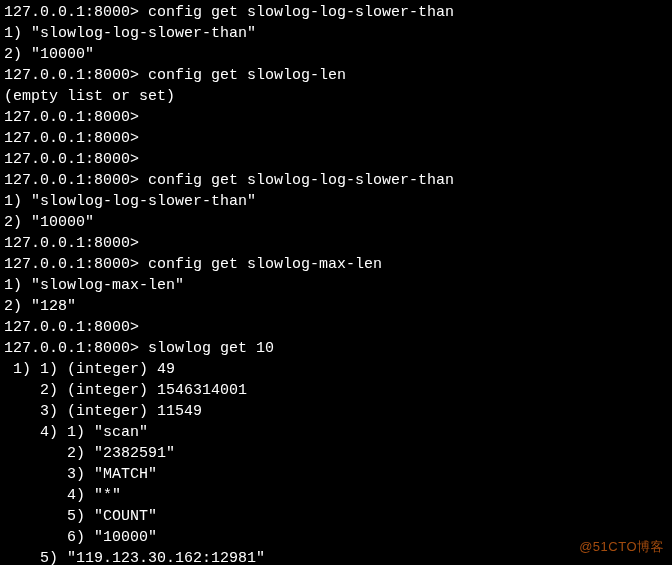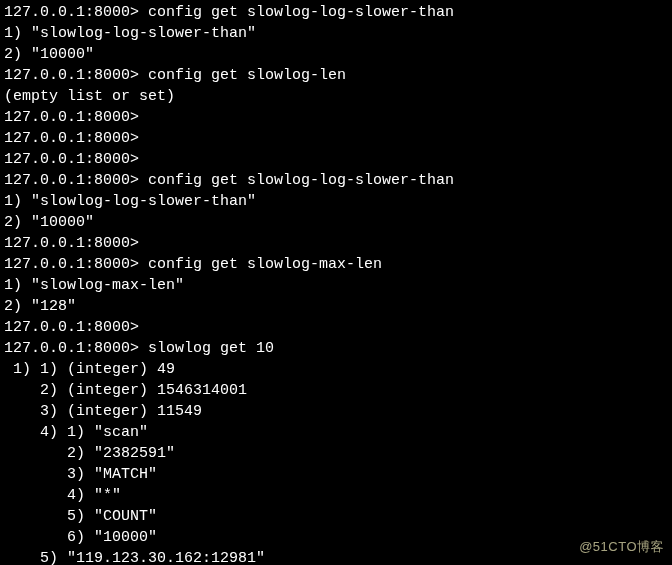--- a/index.html
+++ b/index.html
@@ -17,21 +17,21 @@
   }
   .terminal {
     padding: 2px 4px;
     white-space: pre;
   }
   .line { display: block; }
   .watermark {
     position: absolute;
     right: 8px;
     bottom: 8px;
-    color: #fef9c3;
+    color: #f97316;
     font-family: Arial, sans-serif;
     font-size: 13px;
     opacity: 0.65;
     letter-spacing: 0.5px;
   }
 </style>
 </head>
 <body>
 
 <div class="terminal" id="term"><span class="line">127.0.0.1:8000&gt; config get slowlog-log-slower-than</span><span class="line">1) "slowlog-log-slower-than"</span><span class="line">2) "10000"</span><span class="line">127.0.0.1:8000&gt; config get slowlog-len</span><span class="line">(empty list or set)</span><span class="line">127.0.0.1:8000&gt; </span><span class="line">127.0.0.1:8000&gt; </span><span class="line">127.0.0.1:8000&gt; </span><span class="line">127.0.0.1:8000&gt; config get slowlog-log-slower-than</span><span class="line">1) "slowlog-log-slower-than"</span><span class="line">2) "10000"</span><span class="line">127.0.0.1:8000&gt; </span><span class="line">127.0.0.1:8000&gt; config get slowlog-max-len</span><span class="line">1) "slowlog-max-len"</span><span class="line">2) "128"</span><span class="line">127.0.0.1:8000&gt; </span><span class="line">127.0.0.1:8000&gt; slowlog get 10</span><span class="line"> 1) 1) (integer) 49</span><span class="line">    2) (integer) 1546314001</span><span class="line">    3) (integer) 11549</span><span class="line">    4) 1) "scan"</span><span class="line">       2) "2382591"</span><span class="line">       3) "MATCH"</span><span class="line">       4) "*"</span><span class="line">       5) "COUNT"</span><span class="line">       6) "10000"</span><span class="line">    5) "119.123.30.162:12981"</span></div>

